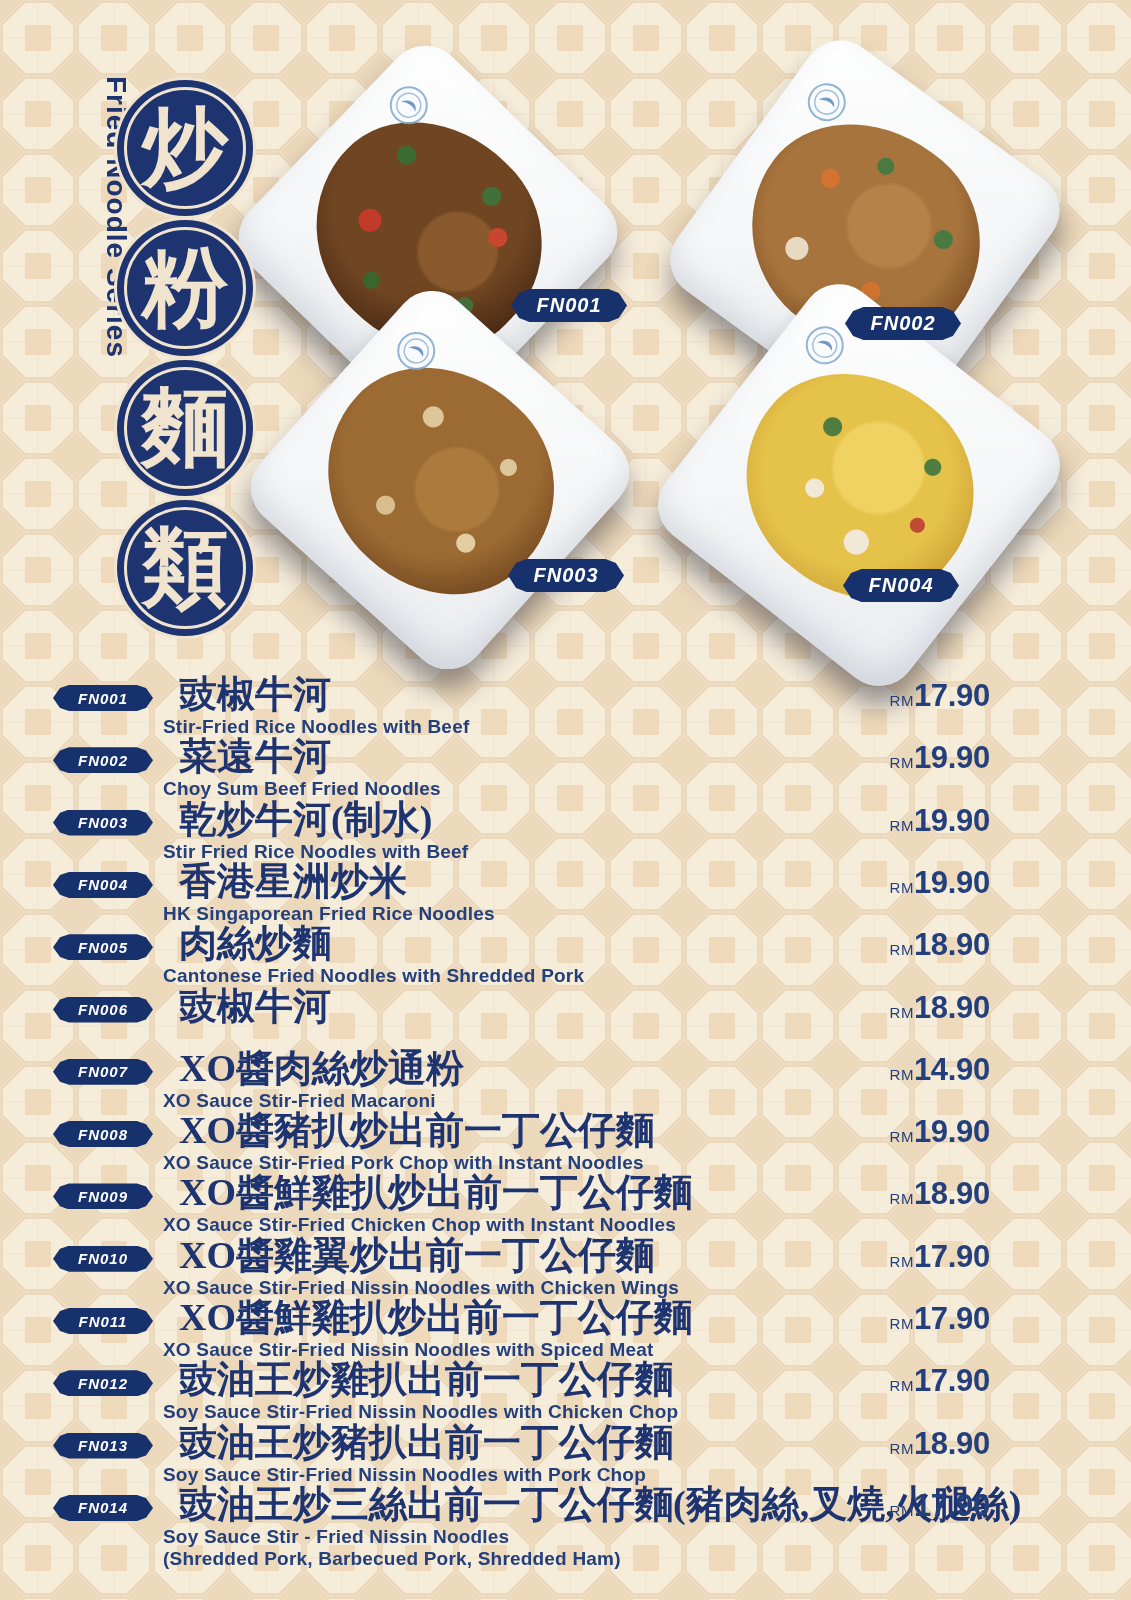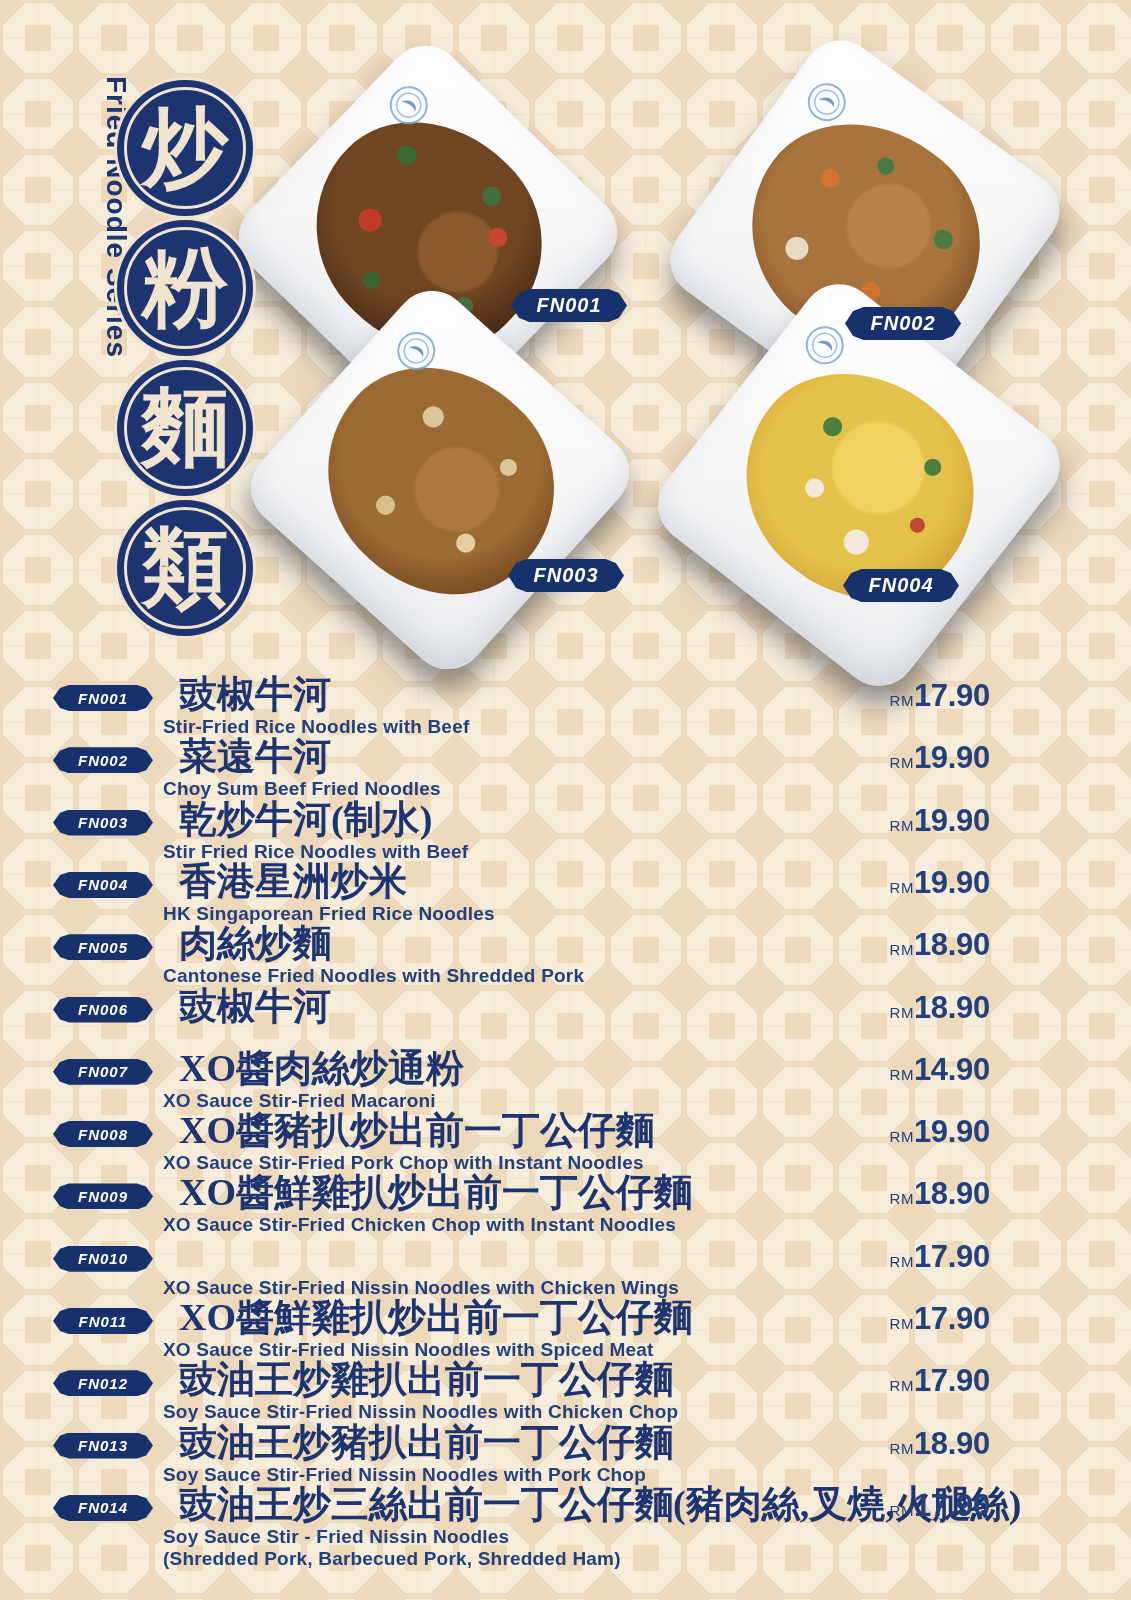--- a/index.html
+++ b/index.html
@@ -270,20 +270,21 @@
           <span>FN009</span>
         </div>
         <div class="zh">XO醬鮮雞扒炒出前一丁公仔麵</div>
         <div class="en"><span>XO Sauce Stir-Fried Chicken Chop with Instant Noodles</span></div>
         <div class="price"><span class="rm">RM</span><span class="num">18.90</span></div>
       </div>
       <div class="row" style="top: 560.7px;">
         <div class="pill code-badge">
           <span>FN010</span>
         </div>
+        <div class="zh">XO醬雞翼炒出前一丁公仔麵</div>
         <div class="en"><span>XO Sauce Stir-Fried Nissin Noodles with Chicken Wings</span></div>
         <div class="price"><span class="rm">RM</span><span class="num">17.90</span></div>
       </div>
       <div class="row" style="top: 623px;">
         <div class="pill code-badge">
           <span>FN011</span>
         </div>
         <div class="zh">XO醬鮮雞扒炒出前一丁公仔麵</div>
         <div class="en"><span>XO Sauce Stir-Fried Nissin Noodles with Spiced Meat</span></div>
         <div class="price"><span class="rm">RM</span><span class="num">17.90</span></div>

